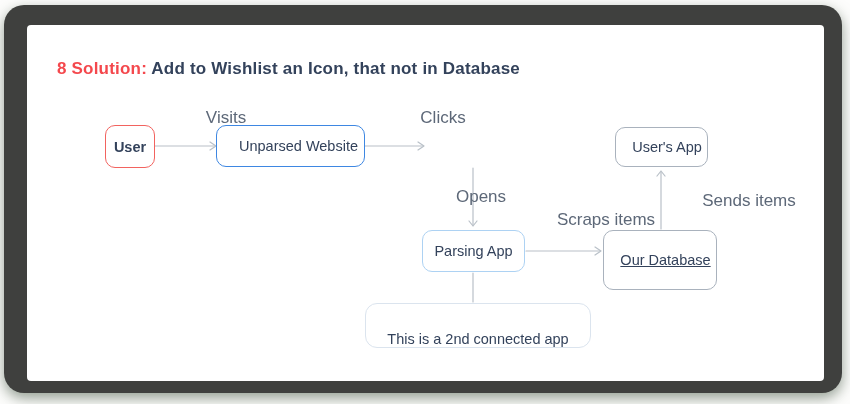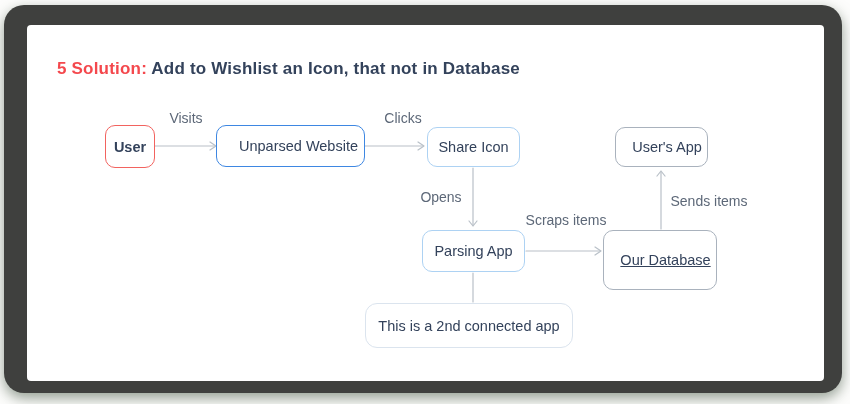--- a/index.html
+++ b/index.html
@@ -54,59 +54,60 @@
   .node--lightblue { border-color: var(--border-lightblue, #add2f3); }
   .node--gray      { border-color: var(--border-gray, #a9b2bd); padding-left: 11px; }
   .node--faint     { border-color: var(--border-faint, #dbe4ee); border-radius: 12px; }
 
   .node-user       { left: 78px;  top: 100px; width: 50px;  height: 43px; }
   .node-unparsed   { left: 189px; top: 100px; width: 149px; height: 42px; padding-left: 16px; }
   .node-share      { left: 400px; top: 102px; width: 93px;  height: 40px; }
   .node-users-app  { left: 588px; top: 102px; width: 93px;  height: 40px; }
   .node-parsing    { left: 395px; top: 205px; width: 103px; height: 42px; justify-content: center; }
   .node-database   { left: 576px; top: 205px; width: 114px; height: 60px; text-decoration: underline; }
-  .node-note       { left: 338px; top: 278px; width: 208px; height: 45px; }
+  .node-note       { left: 338px; top: 278px; width: 226px; height: 45px; align-items: flex-end; }
 
   .edges {
     position: absolute;
     left: 0; top: 0;
     width: 797px; height: 356px;
     pointer-events: none;
   }
   .edges line, .edges polyline {
     stroke: var(--edge-line, #b9c0c8);
     stroke-width: 1.2;
     fill: none;
     stroke-linecap: round;
     stroke-linejoin: round;
   }
   .edge-label {
     position: absolute;
     transform: translate(-50%, -50%);
-    font-size: 14px;
+    font-size: 17px;
     font-weight: 500;
     color: var(--edge-label, #5d6878);
     white-space: nowrap;
+    margin-left: 40px;
   }
   .label-visits { left: 159px; top: 93px; }
   .label-clicks { left: 366px; top: 93px; padding-left: 20px; }
   .label-opens  { left: 414px; top: 172px; }
   .label-scraps { left: 539px; top: 195px; }
   .label-sends  { left: 682px; top: 176px; }
 </style>
 </head>
 <body>
 
 <div class="stage">
   <div class="frame"></div>
 
   <div class="card">
 
     <div class="title">
-      <span class="accent">5 Solution:</span><span> Add to Wishlist an Icon, that not in Database</span>
+      <span class="accent">8 Solution:</span><span> Add to Wishlist an Icon, that not in Database</span>
     </div>
 
     <svg class="edges" viewBox="0 0 797 356">
 
       <line x1="128" y1="121" x2="188" y2="121"></line>
       <polyline points="183,117 189,121 183,125"></polyline>
 
       <line x1="338" y1="121" x2="396" y2="121"></line>
       <polyline points="391,117 397,121 391,125"></polyline>
 
@@ -121,23 +122,20 @@
 
       <line x1="446" y1="248" x2="446" y2="277"></line>
     </svg>
 
     <div class="node node--red node-user">
       <span>User</span>
     </div>
     <div class="node node--blue node-unparsed">
       <span>Unparsed Website</span>
     </div>
-    <div class="node node--lightblue node-share">
-      <span>Share Icon</span>
-    </div>
     <div class="node node--gray node-users-app">
       <span>User's App</span>
     </div>
     <div class="node node--lightblue node-parsing">
       <span>Parsing App</span>
     </div>
     <div class="node node--gray node-database">
       <span>Our Database</span>
     </div>
     <div class="node node--faint node-note">

